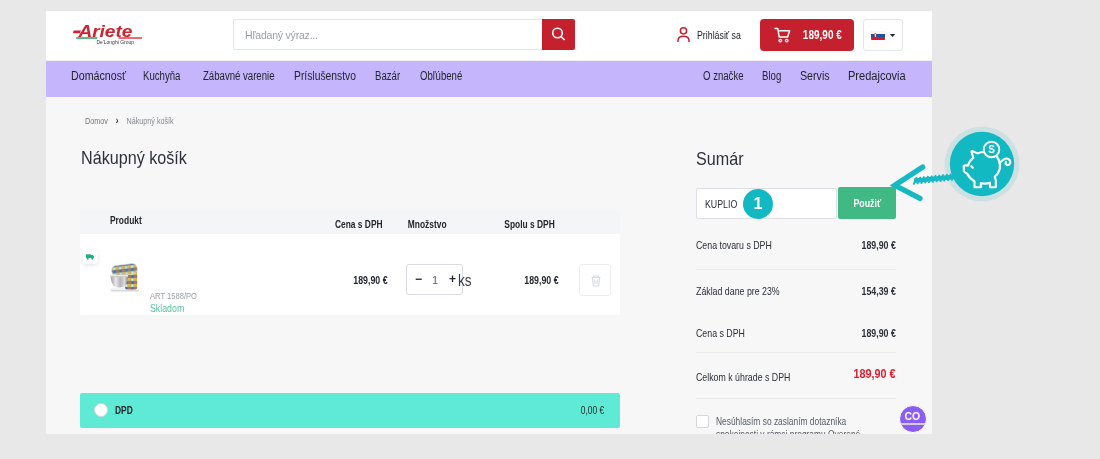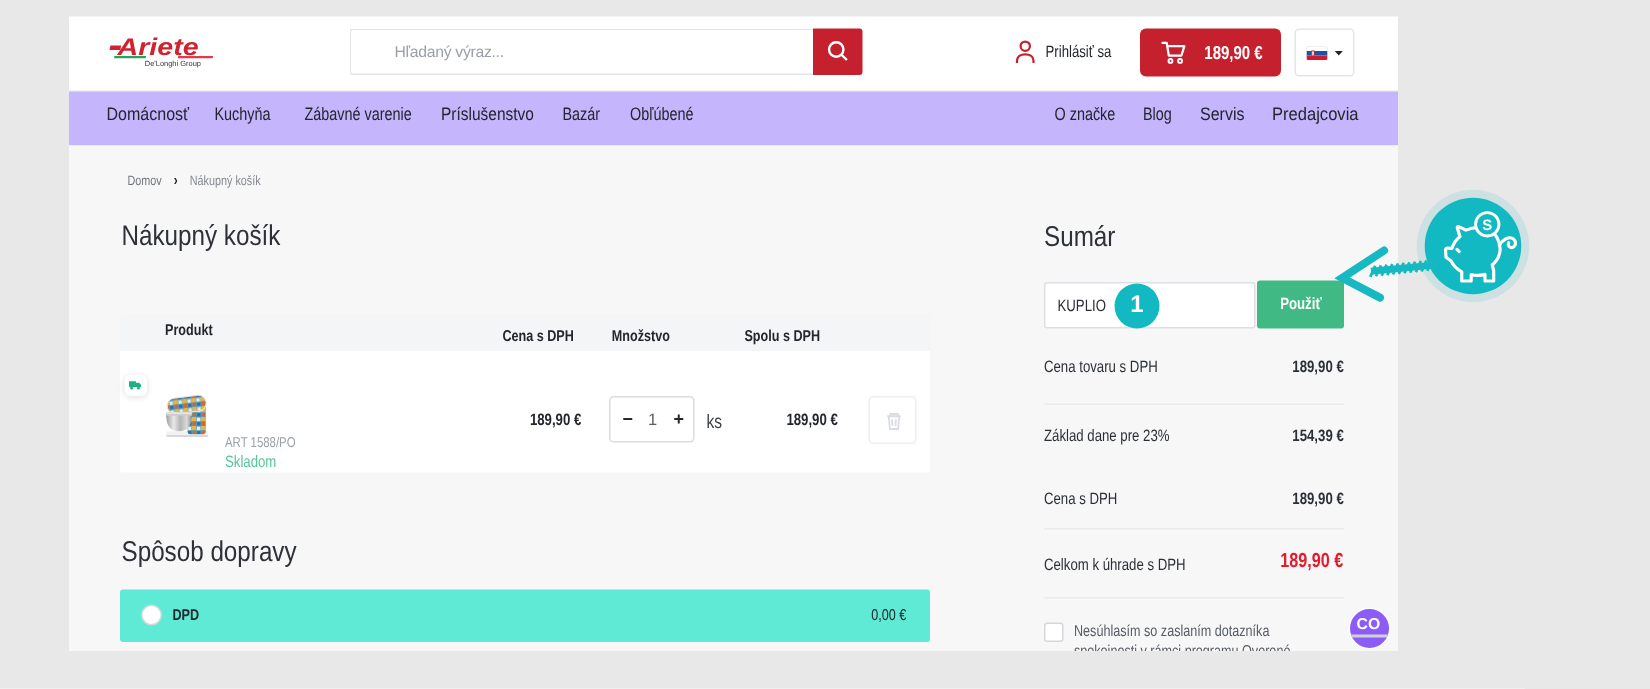--- a/index.html
+++ b/index.html
@@ -4,21 +4,21 @@
 <style>
 *{margin:0;padding:0;box-sizing:border-box}
 html,body{width:1100px;height:459px}
 body{position:relative;overflow:hidden;background:#e8e8e8;font-family:"Liberation Sans",sans-serif;color:#23262c}
 .panel{position:absolute;left:46px;top:11px;width:886px;height:423px;background:#fff;overflow:hidden}
 .abs{position:absolute}
 .s{display:inline-block;transform:scaleX(.8);transform-origin:0 50%;white-space:nowrap}
 .sc{display:inline-block;transform:scaleX(.8);transform-origin:50% 50%;white-space:nowrap}
 .sr{display:inline-block;transform:scaleX(.8);transform-origin:100% 50%;white-space:nowrap}
 
-.search input{position:absolute;left:0;top:0;width:309px;height:31px;border:1px solid #e3e5e8;border-right:none;border-radius:2px 0 0 2px;padding:0 29px;font-size:10.5px;font-family:"Liberation Sans",sans-serif;color:#9aa0a7;background:#fff;outline:none;letter-spacing:-.2px}
+.search input{position:absolute;left:0;top:0;width:309px;height:31px;border:1px solid #e3e5e8;border-right:none;border-radius:2px 0 0 2px;padding:0 11px;font-size:10.5px;font-family:"Liberation Sans",sans-serif;color:#9aa0a7;background:#fff;outline:none;letter-spacing:-.2px}
 .cartbtn{position:absolute;left:714px;top:8px;width:94px;height:32px;background:#c5202e;border-radius:4px;color:#fff;font-size:12.5px;font-weight:bold}
 .flagbox{position:absolute;left:817px;top:8px;width:40px;height:32px;border:1px solid #e3e5e8;border-radius:3px;background:#fff;display:flex;align-items:center;justify-content:center;gap:4px}
 
 .nav{position:absolute;left:0;top:49px;width:886px;height:37px;background:#c4b5fd;border-top:1px solid #efefef;font-size:12px;color:#23262c}
 .nav > span{position:absolute;top:8px}
 
 .content{position:absolute;left:0;top:86px;width:886px;height:337px;background:#f7f7f8}
 h1{font-weight:400;font-size:19px;color:#2e3238}
 h1 .s{transform:scaleX(.85)}
 
@@ -93,21 +93,21 @@
 
   <div class="content"></div>
   <div class="abs" style="left:39px;top:104px;font-size:9px;color:#72767c;z-index:2"><span class="s">Domov&nbsp;&nbsp;&nbsp;&nbsp;<b style="color:#23262c;font-size:10px">›</b>&nbsp;&nbsp;&nbsp;&nbsp;<span style="color:#85898f">Nákupný košík</span></span></div>
   <h1 class="abs" style="left:35px;top:136px"><span class="s">Nákupný košík</span></h1>
 
   <div class="card">
     <div class="thead">
       <span class="abs" style="left:30px;top:4px"><span class="s">Produkt</span></span>
       <span class="abs" style="left:239px;top:8px;width:80px;text-align:center"><span class="sc">Cena s DPH</span></span>
       <span class="abs" style="left:307px;top:8px;width:80px;text-align:center"><span class="sc">Množstvo</span></span>
-      <span class="abs" style="left:410px;top:8px;width:80px;text-align:left"><span class="sc">Spolu s DPH</span></span>
+      <span class="abs" style="left:410px;top:8px;width:80px;text-align:center"><span class="sc">Spolu s DPH</span></span>
     </div>
   </div>
   <div class="abs" style="left:37px;top:239px;width:15px;height:14px;background:#fff;border-radius:4px;box-shadow:0 1px 4px rgba(0,0,0,.13);z-index:3">
     <svg width="9" height="6" viewBox="0 0 9 6" style="position:absolute;left:3px;top:4px">
         <path d="M0 0.2 h4.6 v3.8 h-4.6 z M4.6 1.1 h2.1 l1.3 1.4 v1.5 h-3.4 z" fill="#1db380"></path>
         <circle cx="1.7" cy="4.7" r="1" fill="#1db380"></circle>
         <circle cx="6.3" cy="4.7" r="1" fill="#1db380"></circle>
       </svg>
   </div>
 
@@ -142,33 +142,32 @@
     </svg>
   </div>
   <div class="abs" style="left:104px;top:279.5px;font-size:9.5px;color:#9ba1a8;line-height:10px"><span class="s">ART 1588/PO</span></div>
   <div class="abs" style="left:104px;top:290.5px;font-size:11px;color:#57c59a;line-height:12px"><span class="s">Skladom</span></div>
   <div class="abs" style="left:284px;top:263px;width:80px;text-align:center;font-size:11px;font-weight:bold;line-height:12px"><span class="sc">189,90 €</span></div>
   <div class="stepper">
     <span class="abs" style="left:8px;top:8px;font-size:12px;font-weight:bold;line-height:13px">−</span>
     <span class="abs" style="left:25px;top:9px;font-size:11px;color:#5a5f66;line-height:12px">1</span>
     <span class="abs" style="left:42px;top:8px;font-size:12px;font-weight:bold;line-height:13px">+</span>
   </div>
-  <div class="abs" style="left:425px;top:263px;font-size:13px;color:#3a3f46;line-height:13px"><span class="s">ks</span></div>
+  <div class="abs" style="left:412px;top:263px;font-size:17px;color:#3a3f46;line-height:13px"><span class="s">ks</span></div>
   <div class="abs" style="left:455px;top:263px;width:80px;text-align:center;font-size:11px;font-weight:bold;line-height:12px"><span class="sc">189,90 €</span></div>
   <div class="trash">
     <svg width="32" height="32" viewBox="0 0 32 32">
         <g stroke="#d9dce0" stroke-width="1.2" fill="none">
           <path d="M11.5 12.5 h9 M13.5 12.5 v-1.5 h5 v1.5 M12.5 12.5 l0.8 8.5 h5.4 l0.8-8.5"></path>
           <line x1="14.7" y1="14.5" x2="15" y2="19"></line>
           <line x1="17.3" y1="14.5" x2="17" y2="19"></line>
         </g>
       </svg>
   </div>
 
-  <h1 class="abs" style="left:35px;top:347px"><span class="s">Spôsob dopravy</span></h1>
   <div class="abs" style="left:34px;top:382px;width:540px;height:35px;background:#5eead4;border-radius:2px">
     <div class="abs" style="left:14px;top:10px;width:14px;height:14px;border:1px solid #d4d7db;border-radius:50%;background:#fff"></div>
     <div class="abs" style="left:35px;top:11px;font-size:10.5px;font-weight:bold;color:#23262c;line-height:12px"><span class="s">DPD</span></div>
     <div class="abs" style="right:16px;top:11px;font-size:10.5px;font-weight:normal;color:#23262c;line-height:12px"><span class="sr">0,00 €</span></div>
   </div>
 
   <h1 class="abs" style="left:650px;top:137px"><span class="s">Sumár</span></h1>
   <div class="abs" style="left:650px;top:177px;width:141px;height:31px;background:#fff;border:1px solid #dcdfe3;border-radius:2px">
     <span class="abs" style="left:8px;top:9px;font-size:11px;color:#2b2e34;line-height:12px"><span class="s">KUPLIO</span></span>
   </div>

